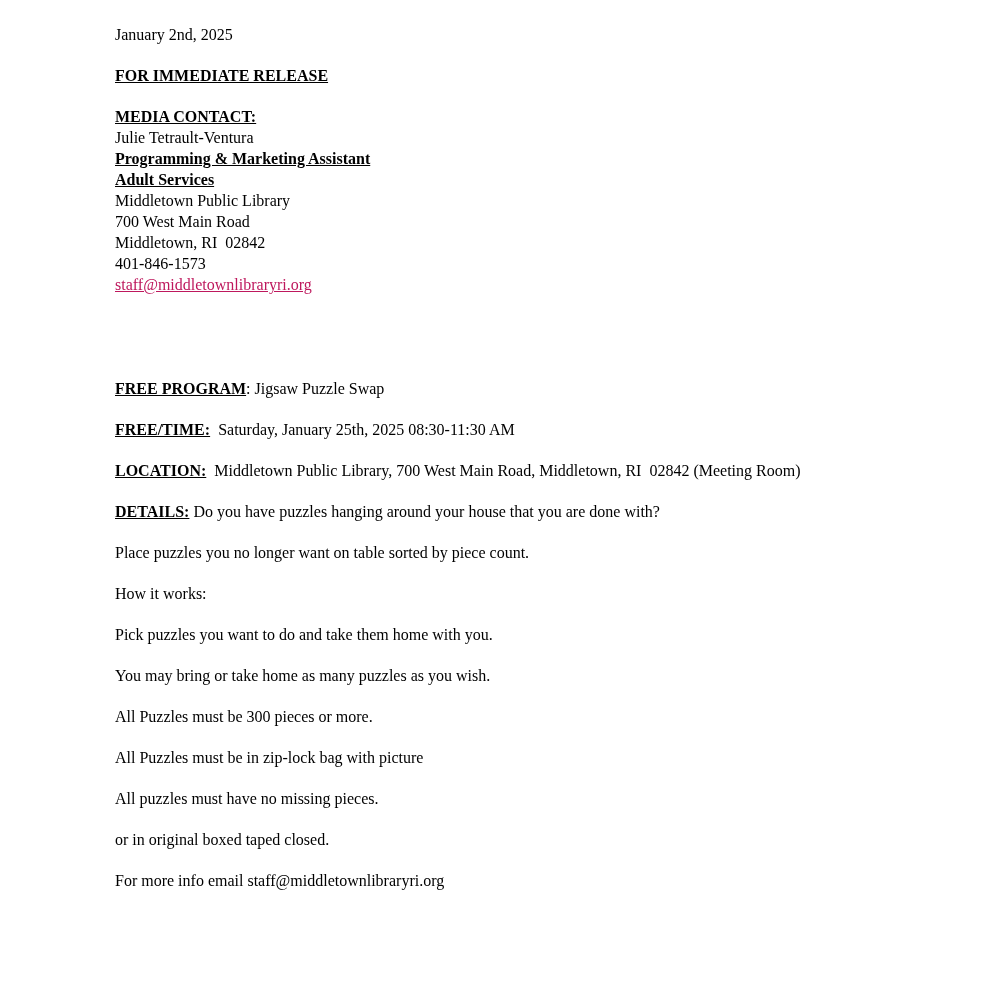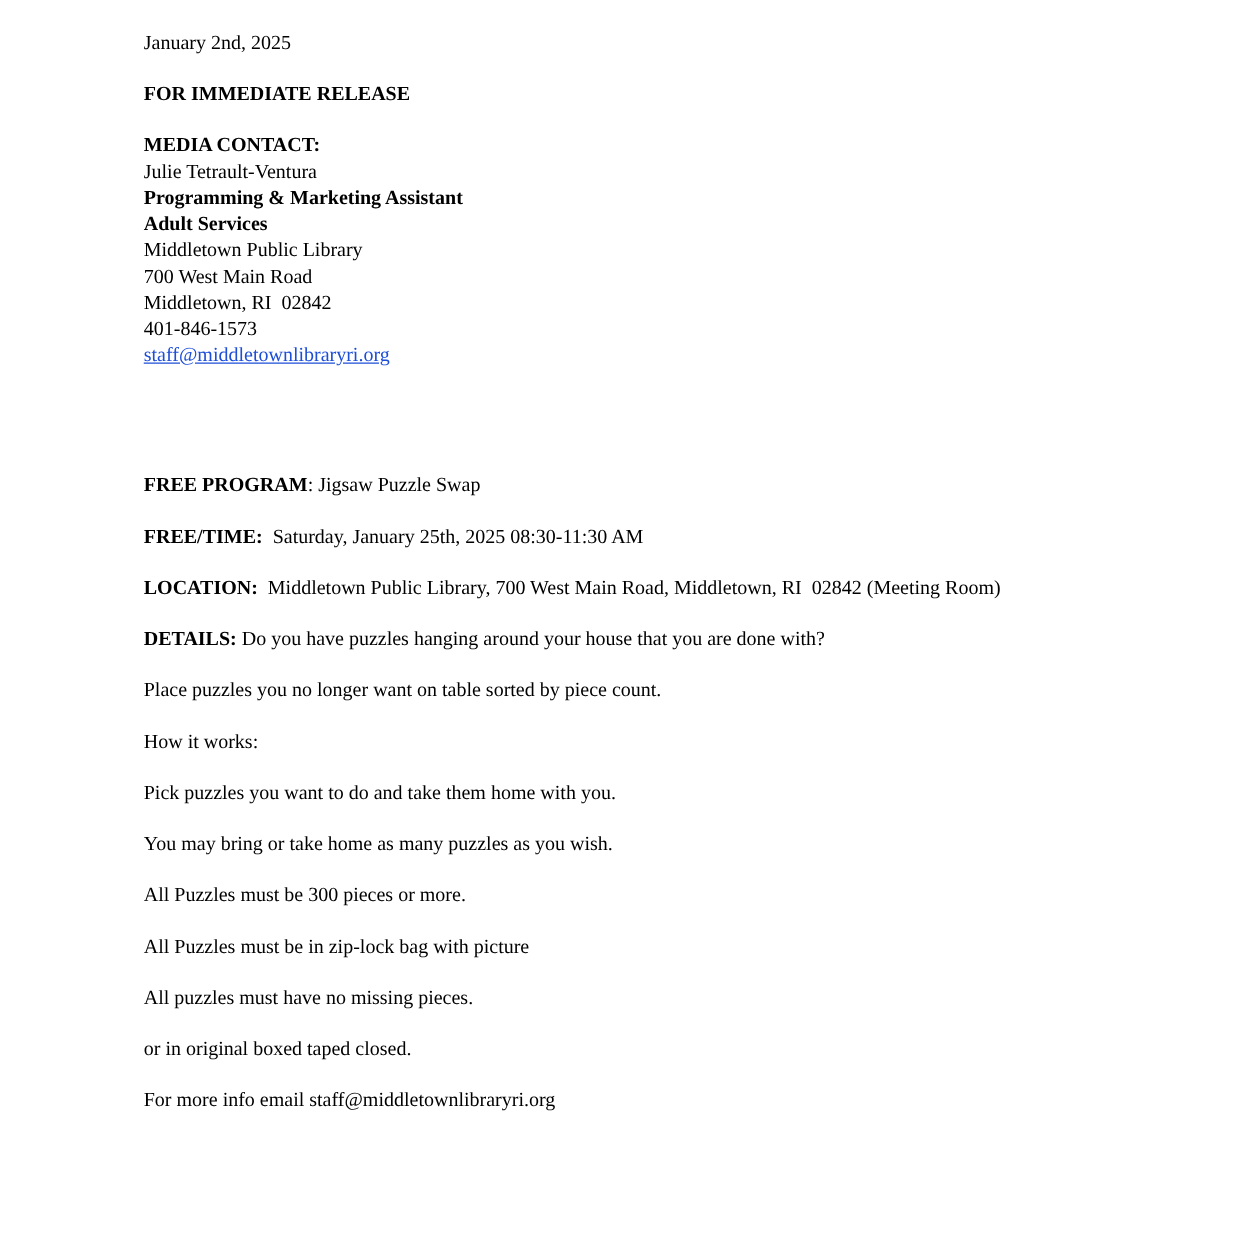--- a/index.html
+++ b/index.html
@@ -20,23 +20,23 @@
   .doc {
     max-width: 728px;
   }
   p, .line {
     line-height: 21px;
     white-space: pre-wrap;
   }
   p { margin: 0 0 20px 0; }
   .contact-block { margin: 0 0 83px 0; }
   .contact-block .line { white-space: pre-wrap; }
-  strong, .bold { font-weight: bold; }
+  strong, .bold { font-weight: bold; text-decoration: underline; }
   a.email-link {
-    color: #1d4ed8;
+    color: #be185d;
     text-decoration: underline;
     cursor: pointer;
   }
 </style>
 </head>
 <body>
 
 <div class="page">
   <div class="doc">
 

